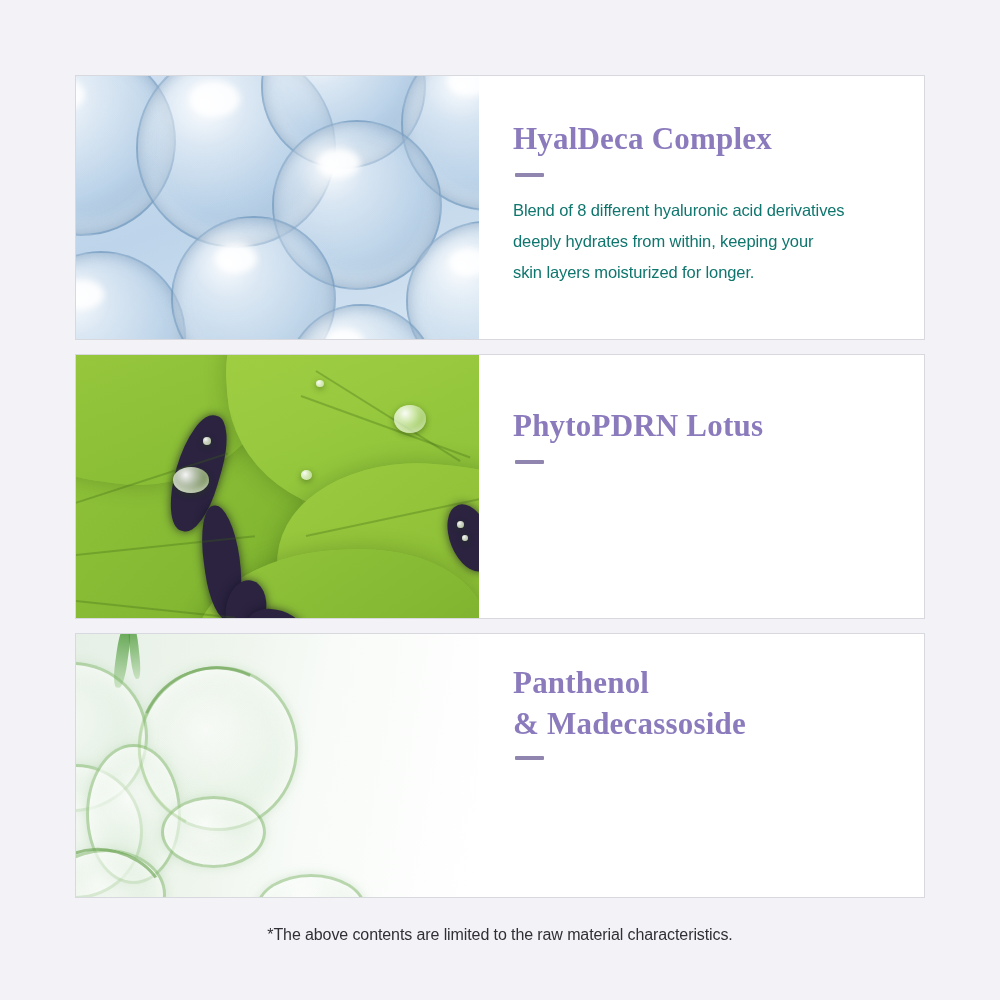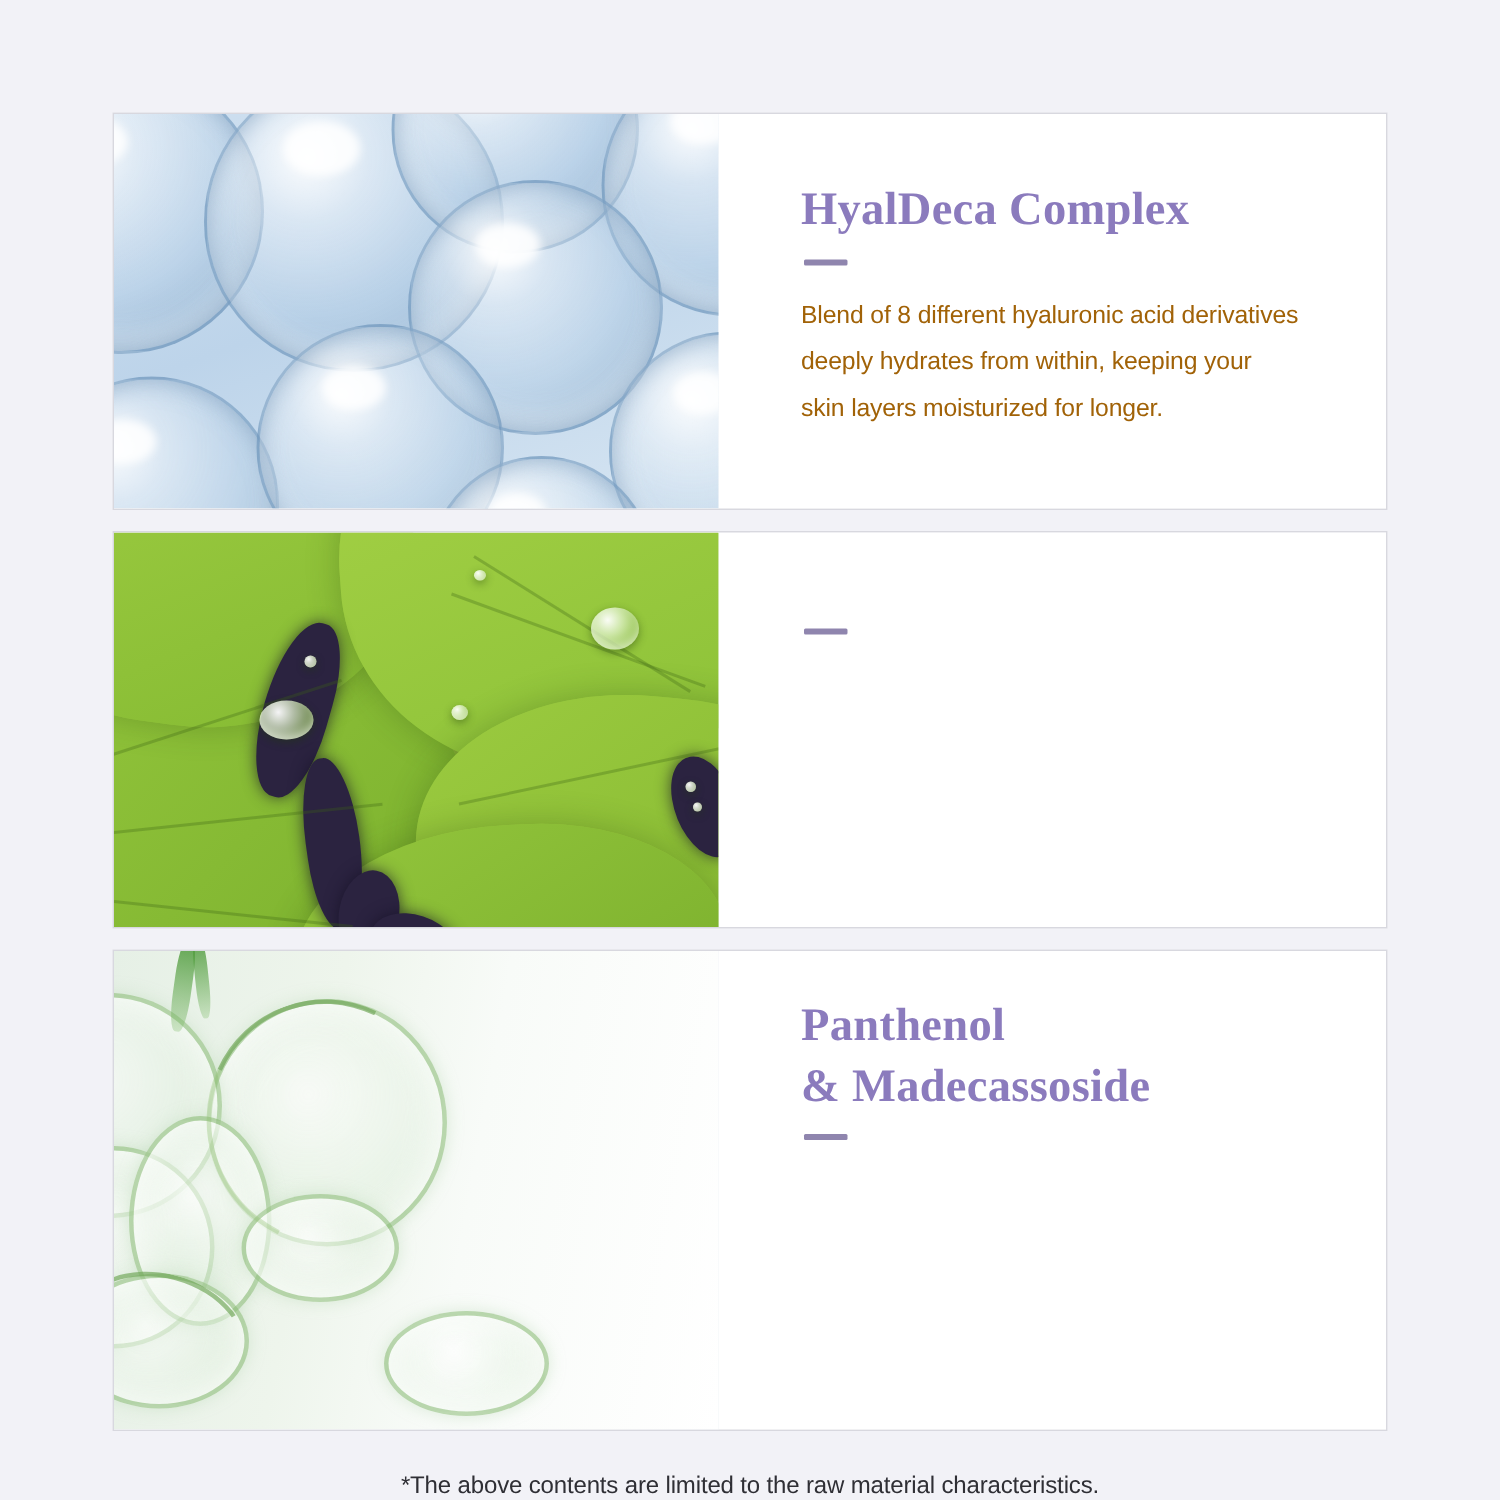--- a/index.html
+++ b/index.html
@@ -39,26 +39,25 @@
     background: #eef2f6;
   }
 
   .panel-body {
     flex: 1 1 auto;
     background: #ffffff;
     padding: 42px 34px 30px 34px;
     display: flex;
     flex-direction: column;
     justify-content: flex-start;
-    margin-left: 21px;
   }
 
   .panel-1 { height: 265px; }
   .panel-2 { height: 265px; }
-  .panel-3 { height: 321px; }
+  .panel-3 { height: 265px; }
 
   .panel-2 .panel-body { padding-top: 50px; }
   .panel-3 .panel-body { padding-top: 28px; }
 
   .title {
     font-family: "Liberation Serif", serif;
     font-weight: 700;
     font-size: 31px;
     line-height: 1.33;
     letter-spacing: 0.2px;
@@ -73,21 +72,21 @@
     margin: 14px 0 18px 2px;
     border-radius: 1px;
   }
 
   .panel-3 .rule { margin-top: 12px; margin-bottom: 16px; }
 
   .desc {
     font-family: "Liberation Sans", sans-serif;
     font-size: 16.5px;
     line-height: 1.88;
-    color: #a16207;
+    color: #0f766e;
     white-space: pre-line;
     letter-spacing: -0.1px;
   }
 
   .footnote {
     text-align: center;
     font-family: "Liberation Sans", sans-serif;
     font-size: 16px;
     color: #2f2f35;
     letter-spacing: -0.1px;
@@ -234,20 +233,21 @@
         <div class="drop" style="left:318px; top:50px;  width:32px; height:28px;"></div>
         <div class="drop" style="left:97px;  top:112px; width:36px; height:26px; border-radius:50%;"></div>
         <div class="drop" style="left:225px; top:115px; width:11px; height:10px;"></div>
         <div class="drop" style="left:240px; top:25px;  width:8px;  height:7px;"></div>
         <div class="drop" style="left:127px; top:82px;  width:8px;  height:8px;"></div>
         <div class="drop" style="left:381px; top:166px; width:7px;  height:7px;"></div>
         <div class="drop" style="left:386px; top:180px; width:6px;  height:6px;"></div>
       </div>
     </div>
     <div class="panel-body">
+      <h2 class="title">PhytoPDRN Lotus</h2>
       <div class="rule"></div>
     </div>
   </div>
 
   <div class="panel panel-3">
     <div class="panel-media">
       <div class="art-bubbles-green">
         <div class="gb" style="left:62px;  top:32px;  width:160px; height:165px;"></div>
         <div class="gb" style="left:-78px; top:28px;  width:150px; height:150px;"></div>
         <div class="gb" style="left:-68px; top:130px; width:135px; height:135px;"></div>

